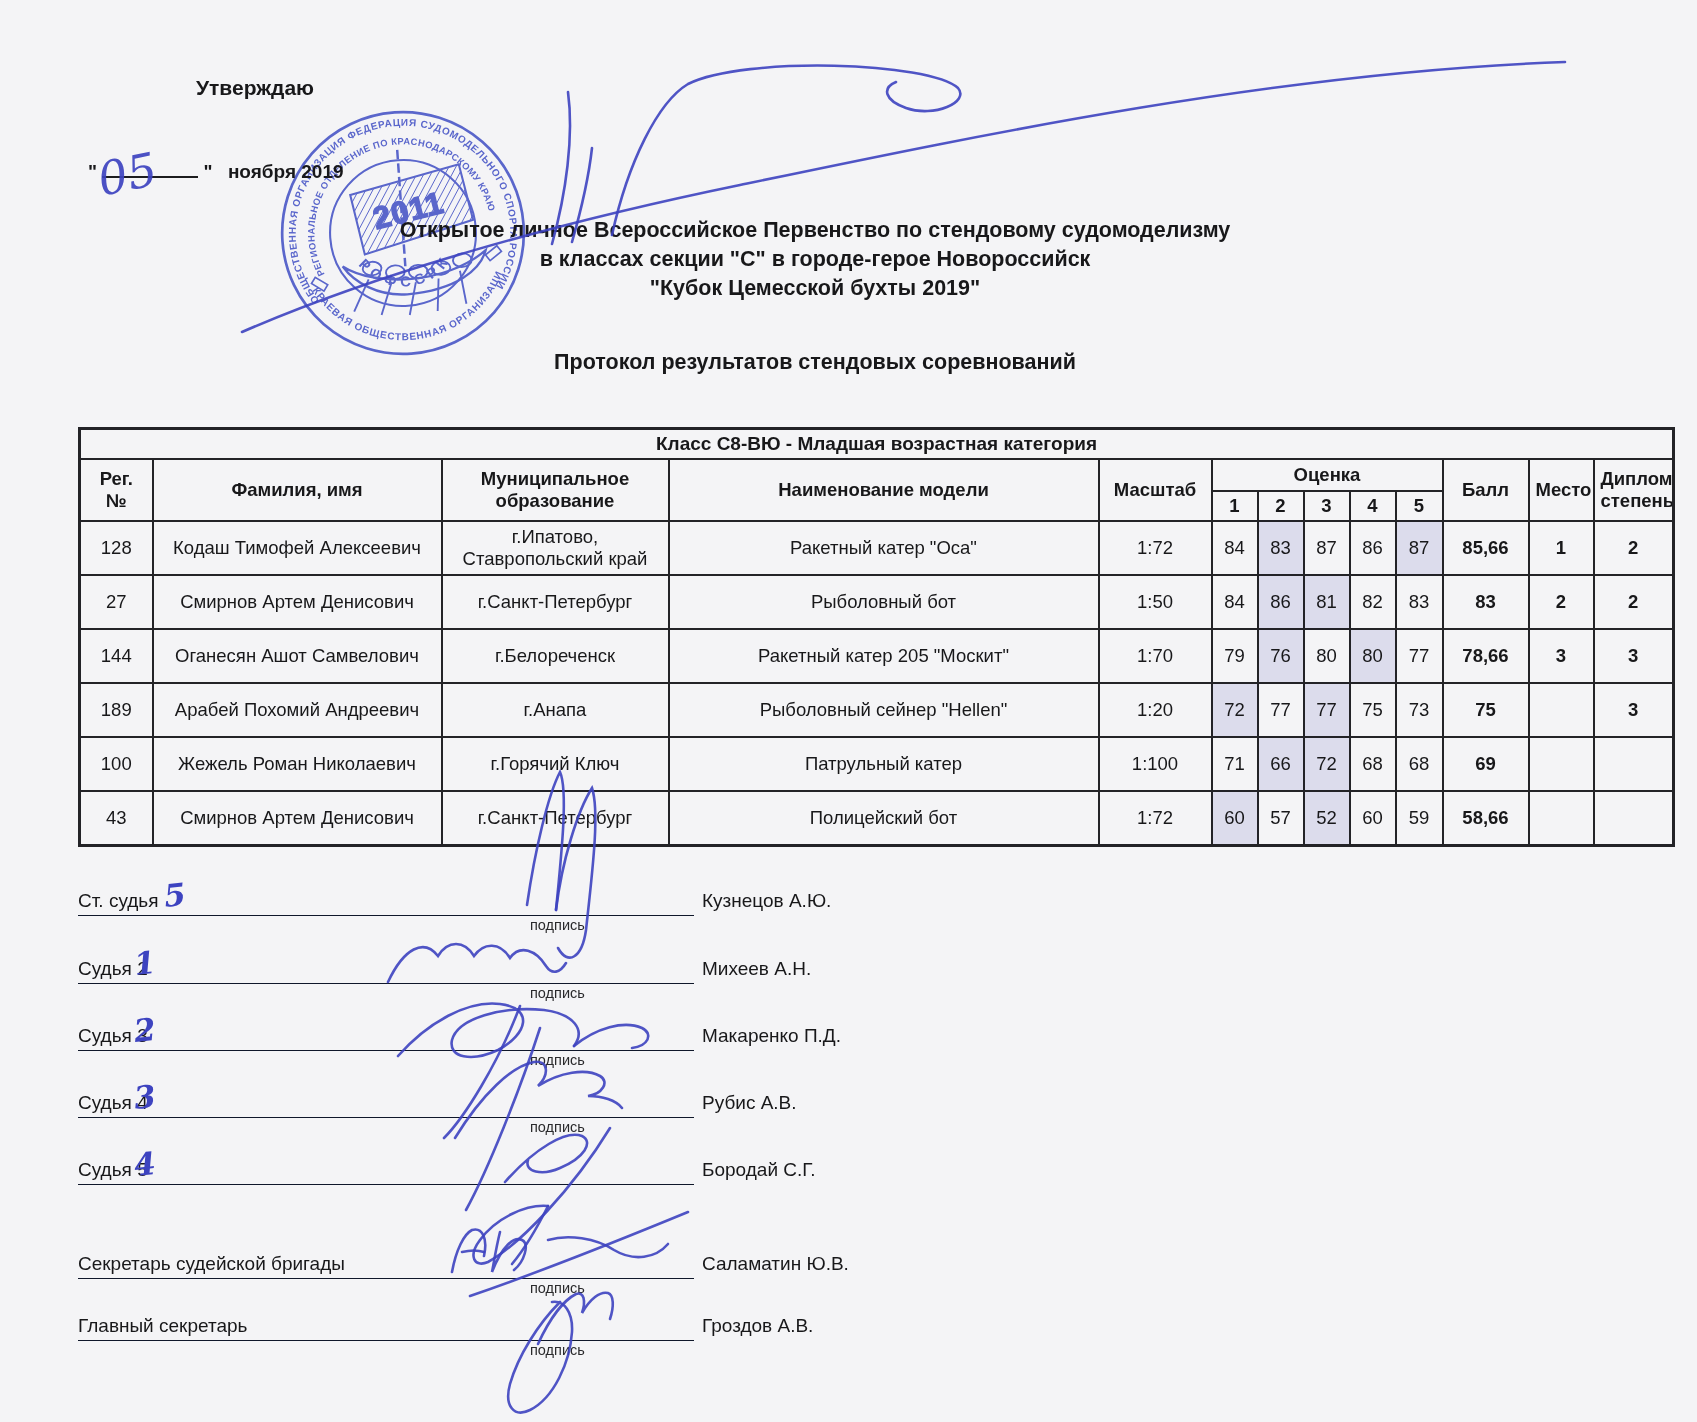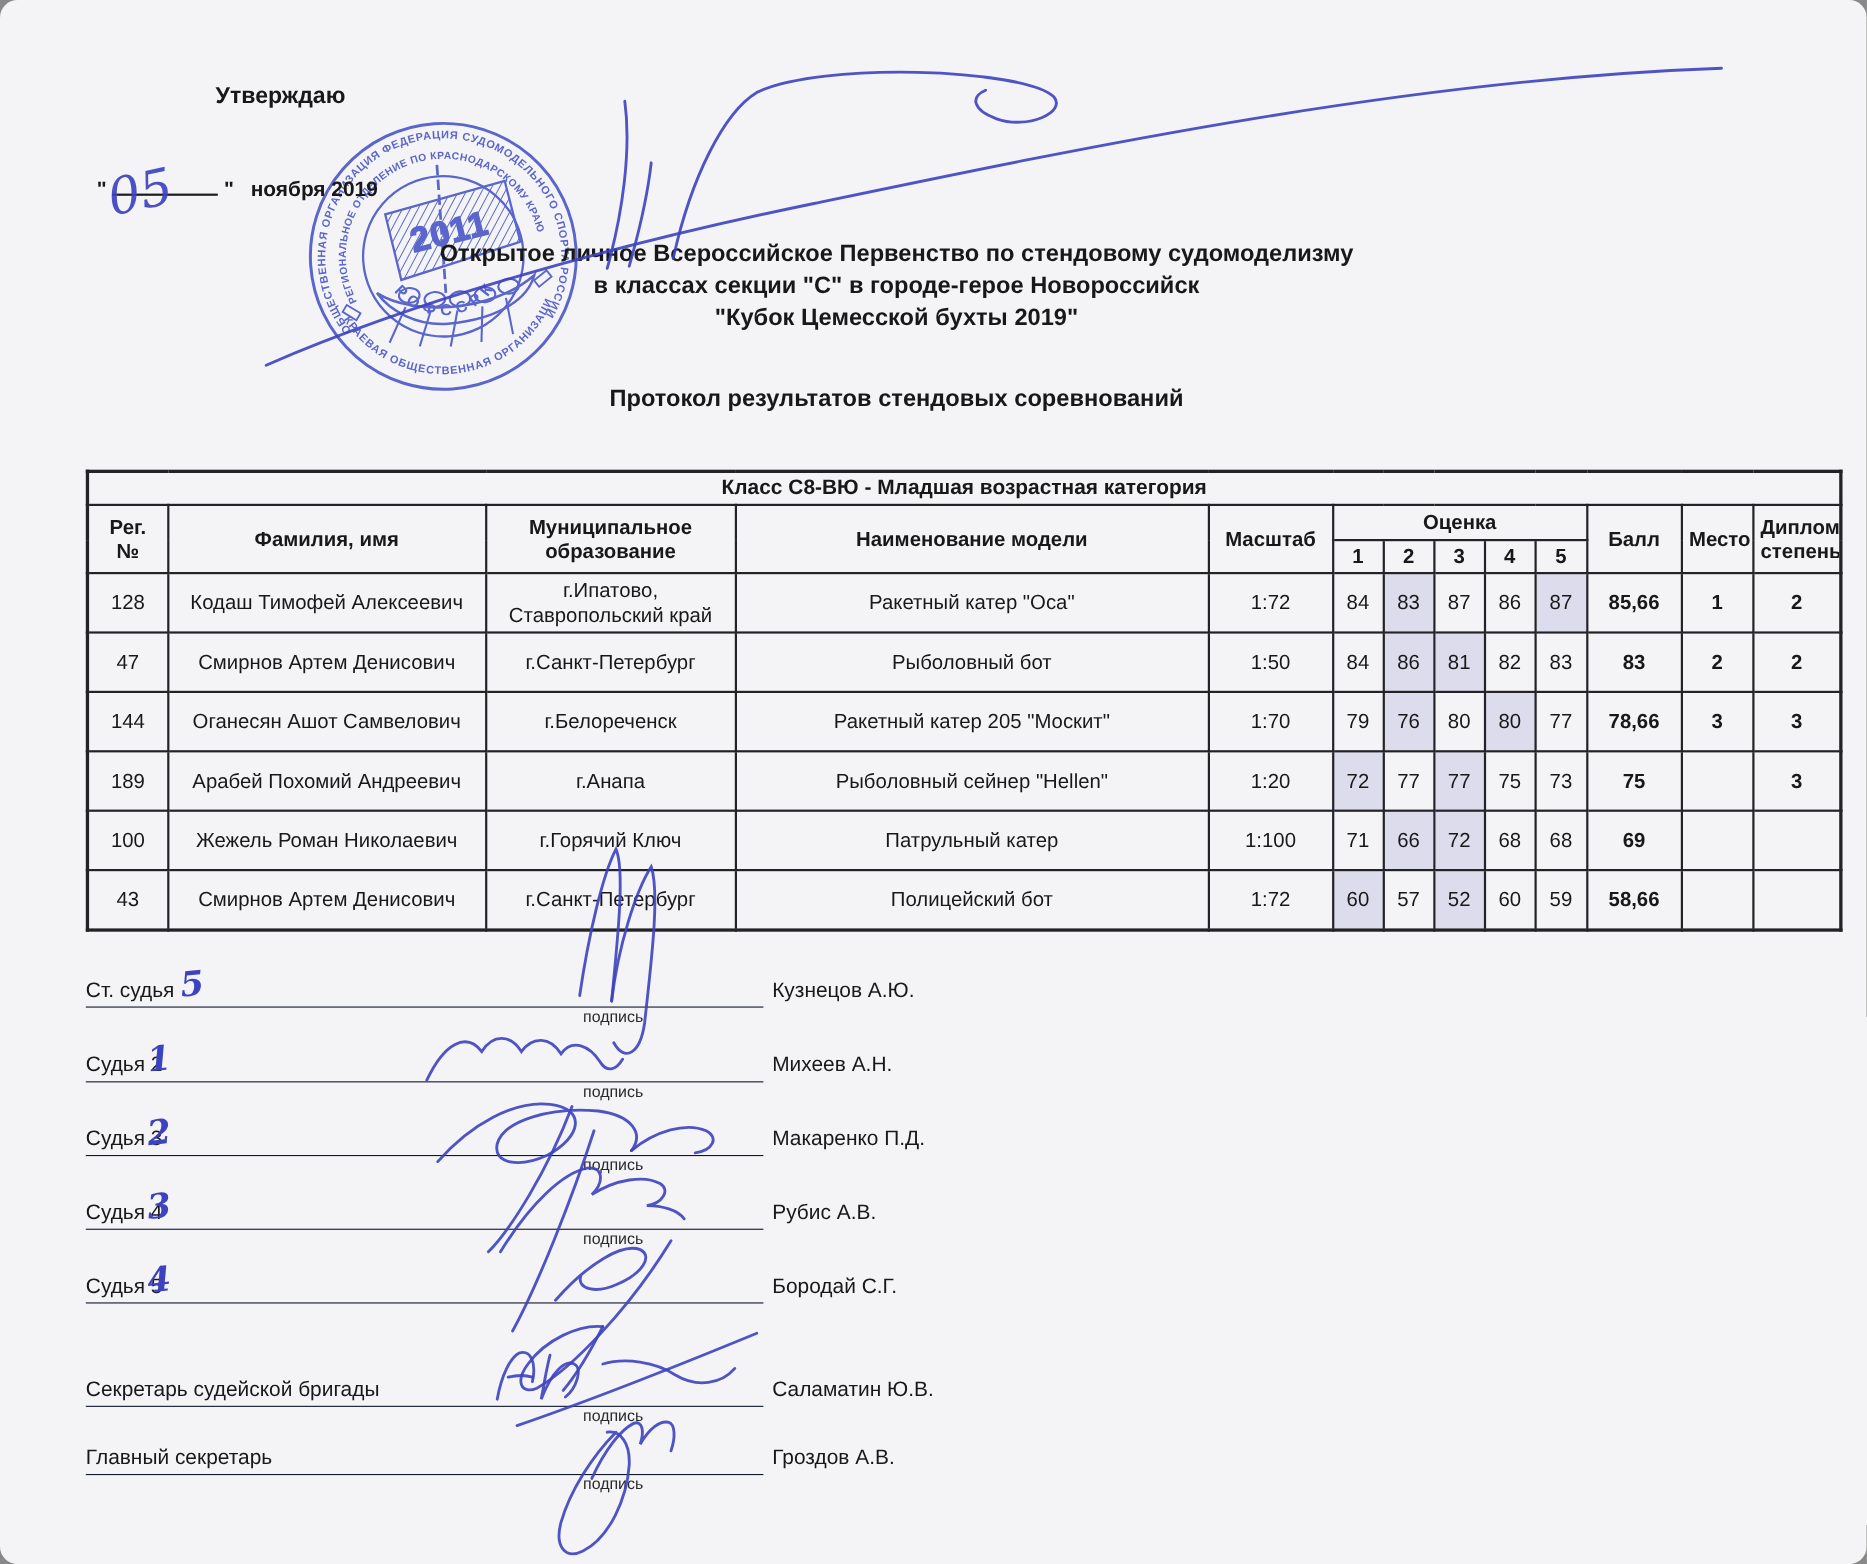--- a/index.html
+++ b/index.html
@@ -1,21 +1,20 @@
 <!DOCTYPE html>
 <html style="--ink: #3d43c0; --stamp: #4553c6; --hl: #dcdcec; --paper: #f4f4f6; --border: #232327; --text: #18181a;"><head>
 <meta charset="utf-8">
 <style>
   html,body{margin:0;padding:0;background:#888;}
   .page{
     position:relative;width:1697px;height:1422px;margin:0 auto;
     background:var(--paper,#f4f4f6);
     font-family:"Liberation Sans",sans-serif;color:var(--text,#18181a);
     overflow:hidden;
-    border-radius:16px;
   }
   
   .approve{position:absolute;left:196px;top:76px;font-size:21px;font-weight:bold;z-index:3;}
   .chief-line{position:absolute;left:88px;top:119px;font-size:19px;font-weight:bold;z-index:3;white-space:nowrap;}
   .chief-underline{display:inline-block;width:228px;border-bottom:2px solid #1c1c1e;vertical-align:baseline;height:18px;}
   .chief-name{margin-left:6px;}
   .date-line{position:absolute;left:88px;top:156px;font-size:19px;font-weight:bold;z-index:3;white-space:nowrap;}
   .date-underline{display:inline-block;width:96px;border-bottom:2px solid #1c1c1e;height:20px;}
   .date-month{margin-left:10px;}
   
@@ -173,21 +172,21 @@
           <td class="cell-score">84</td>
           <td class="cell-score hl">83</td>
           <td class="cell-score">87</td>
           <td class="cell-score">86</td>
           <td class="cell-score hl">87</td>
           <td class="cell-total">85,66</td>
           <td class="cell-place">1</td>
           <td class="cell-dipl">2</td>
         </tr>
         <tr class="data-row">
-          <td class="cell-reg">47</td>
+          <td class="cell-reg">27</td>
           <td class="cell-name">Смирнов Артем Денисович</td>
           <td class="cell-city">г.Санкт-Петербург</td>
           <td class="cell-model">Рыболовный бот</td>
           <td class="cell-scale">1:50</td>
           <td class="cell-score">84</td>
           <td class="cell-score hl">86</td>
           <td class="cell-score hl">81</td>
           <td class="cell-score">82</td>
           <td class="cell-score">83</td>
           <td class="cell-total">83</td>

